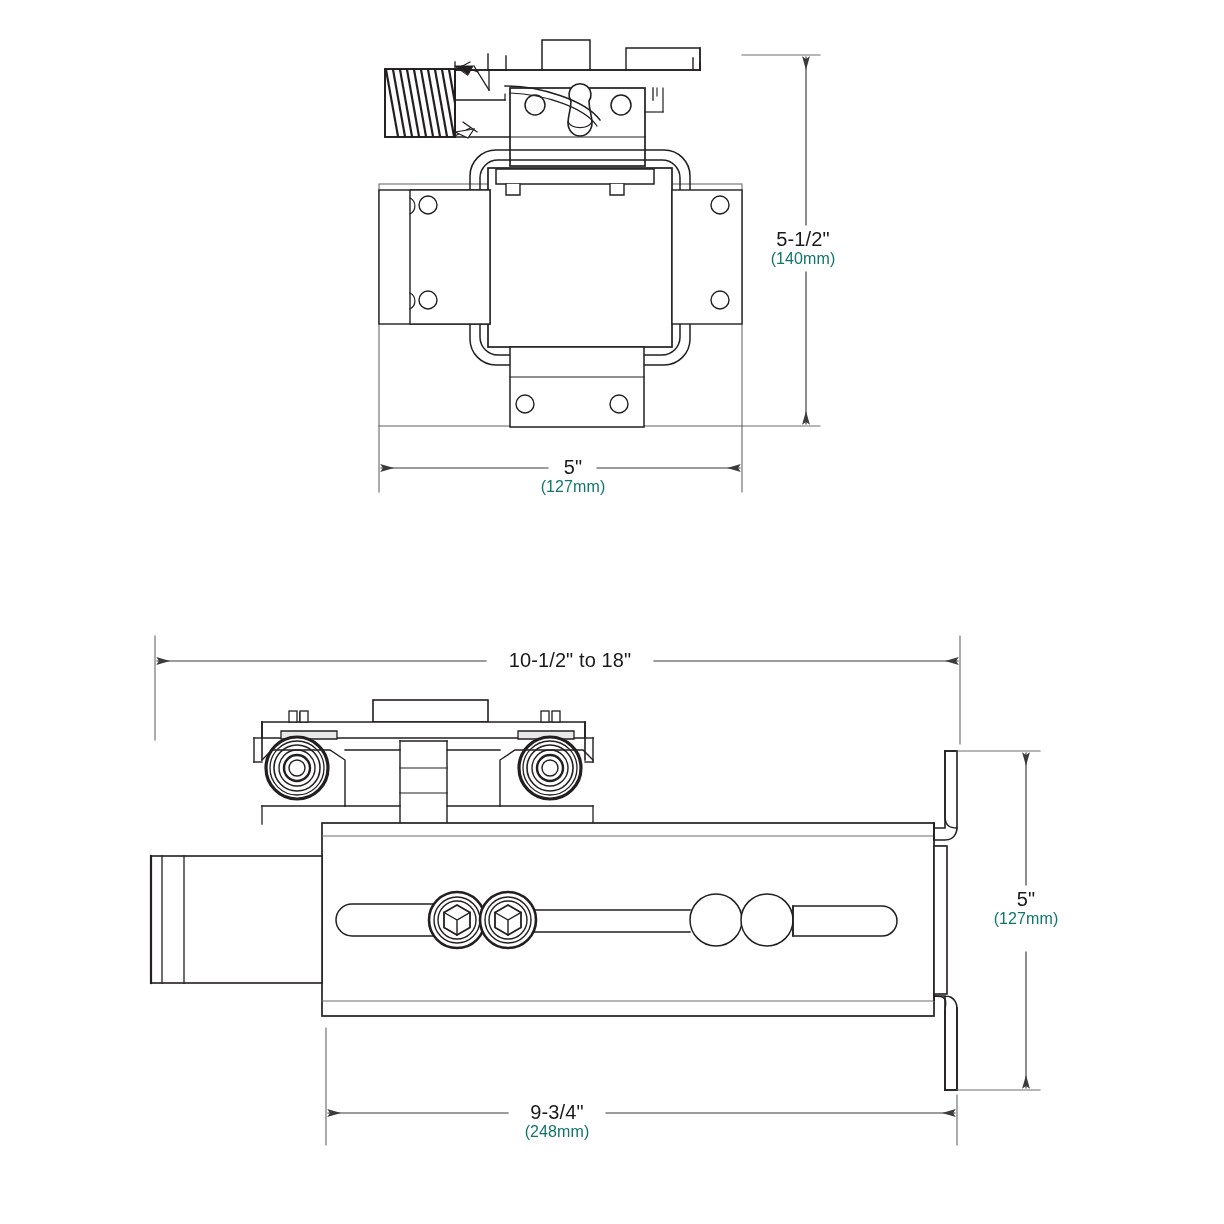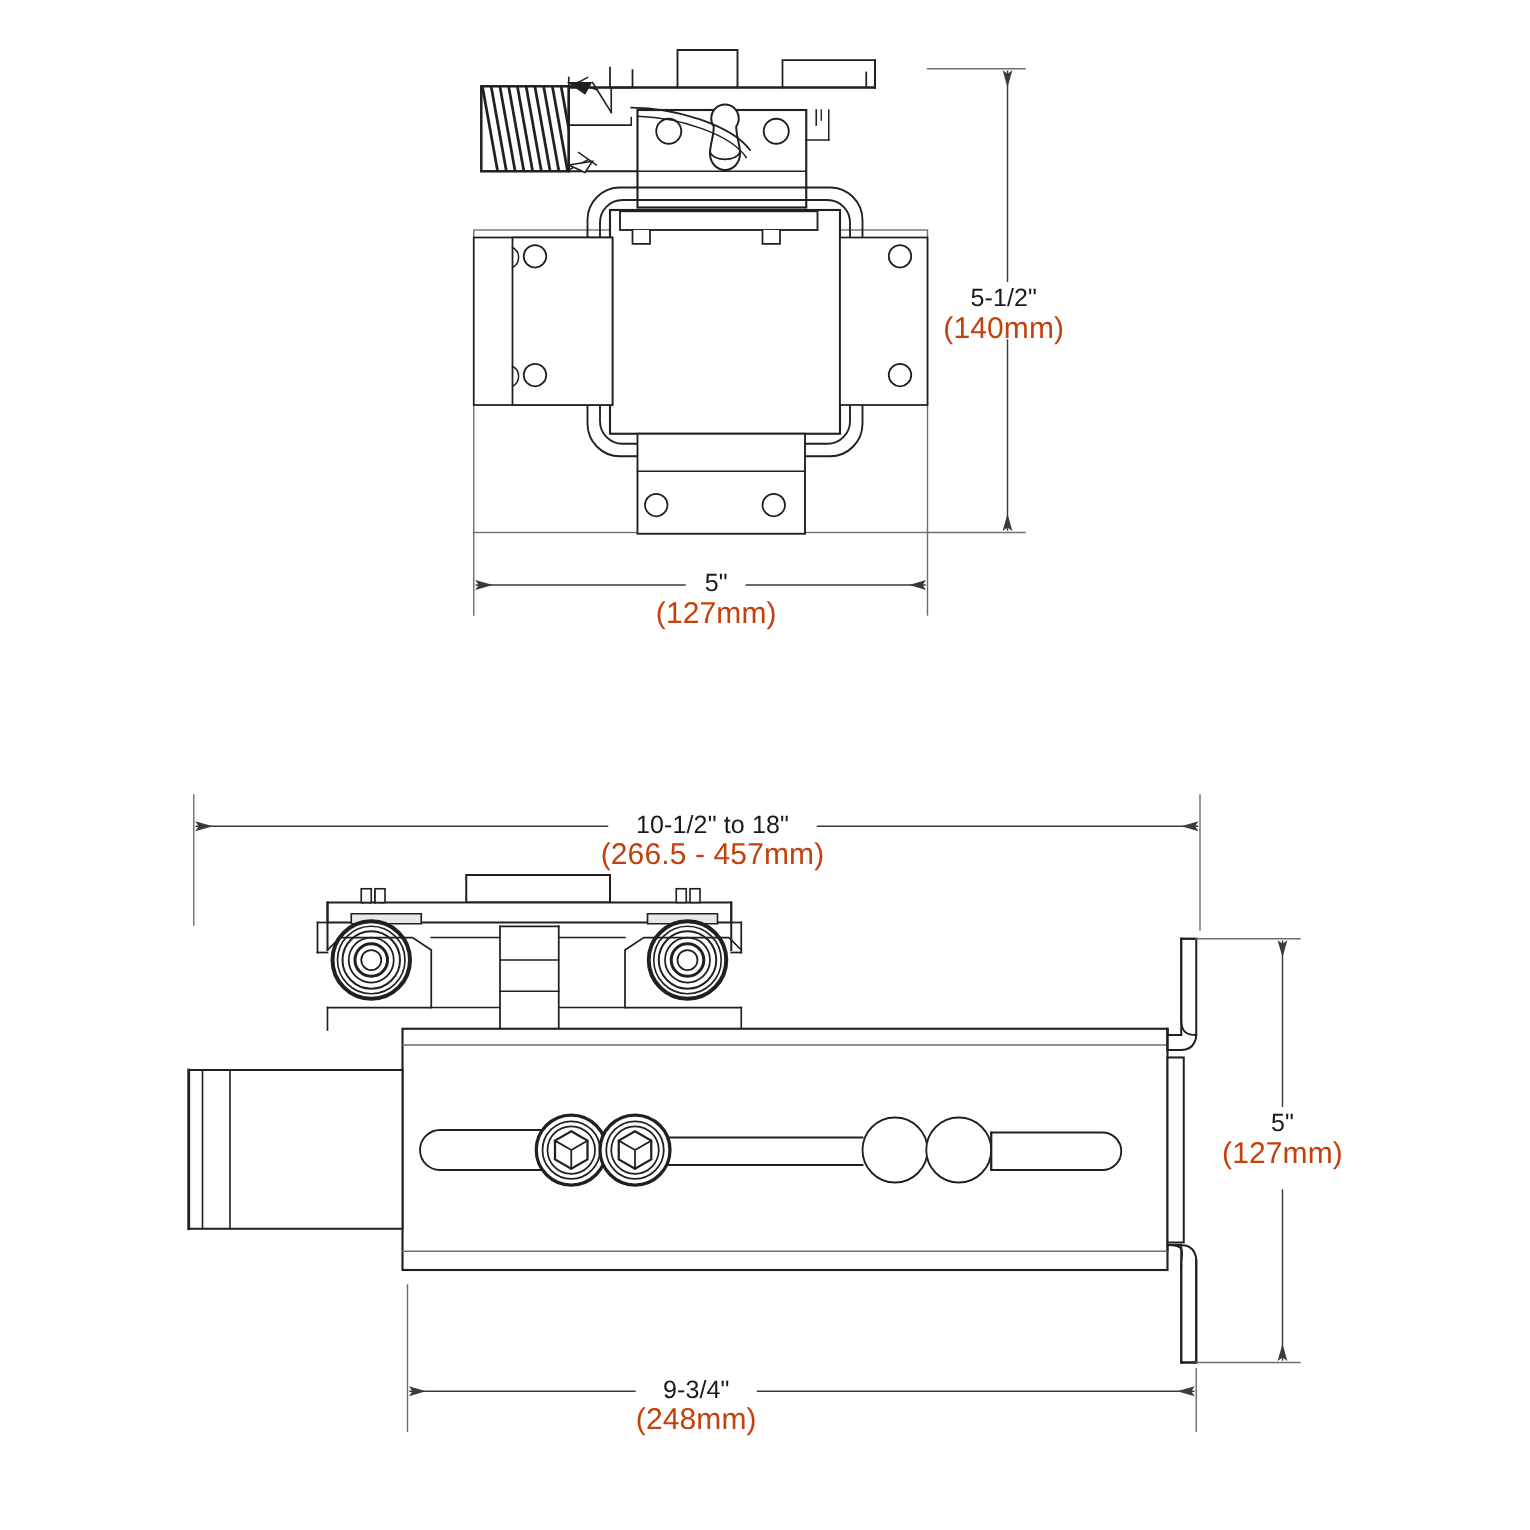--- a/index.html
+++ b/index.html
@@ -35,22 +35,22 @@
     font-family: "Liberation Sans", sans-serif;
   }
   .dim-label .imperial {
     display: block;
     color: #1a1a1a;
     font-size: 20px;
     letter-spacing: 0.1px;
   }
   .dim-label .metric {
     display: block;
-    color: #c2410c;
-    font-size: 24px;
+    color: #0f766e;
+    font-size: 16px;
     letter-spacing: 0.1px;
   }
 </style>
 </head>
 <body>
 
 <div id="stage">
 
   <svg class="drawing" viewBox="0 0 1224 1224" xmlns="http://www.w3.org/2000/svg">
     <defs>
@@ -344,21 +344,20 @@
     <span class="metric">(140mm)</span>
   </div>
 
   <div class="dim-label" style="left:478px; top:456px; width:190px;">
     <span class="imperial">5"</span>
     <span class="metric">(127mm)</span>
   </div>
 
   <div class="dim-label" style="left:420px; top:649px; width:300px;">
     <span class="imperial">10-1/2" to 18"</span>
-    <span class="metric">(266.5 - 457mm)</span>
   </div>
 
   <div class="dim-label" style="left:936px; top:888px; width:180px;">
     <span class="imperial">5"</span>
     <span class="metric">(127mm)</span>
   </div>
 
   <div class="dim-label" style="left:467px; top:1101px; width:180px;">
     <span class="imperial">9-3/4"</span>
     <span class="metric">(248mm)</span>

